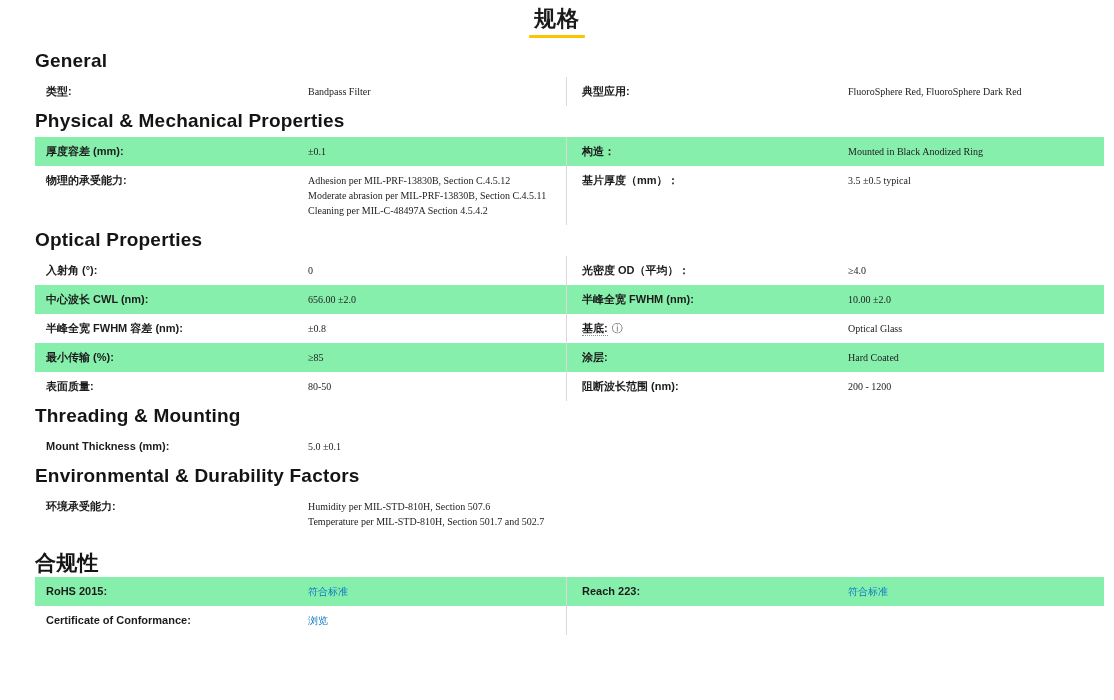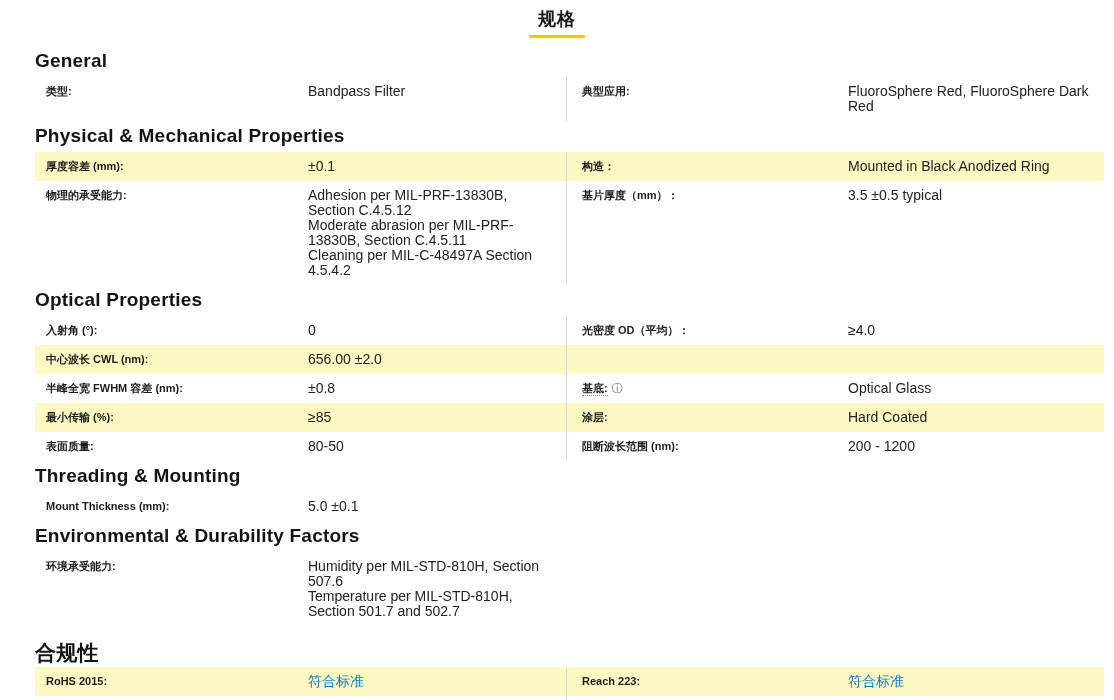--- a/index.html
+++ b/index.html
@@ -6,51 +6,51 @@
   html, body {
     margin: 0; padding: 0;
     width: 1114px; height: 700px;
     overflow: hidden;
     background: #ffffff;
     color: #1f1f1f;
     font-family: "Liberation Sans", "DejaVu Sans", sans-serif;
   }
   .page-header { padding-top: 8px; text-align: center; }
   .page-title {
-    margin: 0; font-size: 18px; font-weight: 600;
+    margin: 0; font-size: 22px; font-weight: 600;
     color: #1a1a1a; letter-spacing: 1px; line-height: 22px;
   }
   .title-underline {
     width: 56px; height: 3px;
     margin: 5px auto 14px auto;
     border-radius: 1px;
   }
   .content { margin-left: 35px; width: 1069px; }
   .section-title {
     margin: 6px 0 8px 0;
     font-size: 19px; font-weight: 800; color: #141414;
     letter-spacing: 0.2px; line-height: 17px;
   }
   .section-title.zh { font-size: 21px; font-weight: 600; margin-top: 18px; margin-bottom: 6px; }
   .spec-table { display: flex; flex-direction: column; }
   .spec-row { display: flex; align-items: stretch; min-height: 29px; background: #ffffff; }
-  .spec-row.shaded { background: #fef9c3; }
+  .spec-row.shaded { background: #86efac; }
   .cell { display: flex; padding: 7px 0; }
   .cell.left  { width: 523px; flex: none; }
   .cell.right { flex: 1; }
   .vdiv { width: 1px; flex: none; background: #d9d9d9; margin: 0 4px 0 8px; }
   .spec-label {
     flex: none; font-weight: 700; font-size: 11px; line-height: 15px;
     padding-left: 11px; padding-right: 4px; color: #1c1c1c;
   }
   .cell.left  .spec-label { width: 273px; }
   .cell.right .spec-label { width: 277px; }
   .spec-value {
-    flex: 1; font-size: 14px; line-height: 15px;
-    white-space: pre-line; padding-right: 8px; color: #222222;
+    flex: 1; font-size: 10px; line-height: 15px;
+    white-space: pre-line; padding-right: 8px; color: #222222; font-family: Liberation Serif, serif;
   }
   .spec-value .link-text { cursor: pointer; text-decoration: none; }
   .label-dotted { border-bottom: 1px dotted #8a8a8a; padding-bottom: 1px; }
   .info-icon {
     display: inline-block; margin-left: 4px;
     font-size: 11px; line-height: 11px; color: #555; cursor: pointer;
     font-weight: 400;
   }
 </style>
 </head>
@@ -120,20 +120,24 @@
             <div class="spec-label"><span class="">光密度 OD（平均）：</span></div>
             <div class="spec-value">≥4.0</div>
           </div>
         </div>
         <div class="spec-row shaded">
           <div class="cell left">
             <div class="spec-label"><span class="">中心波长 CWL (nm):</span></div>
             <div class="spec-value">656.00 ±2.0</div>
           </div>
           <div class="vdiv"></div>
+          <div class="cell right">
+            <div class="spec-label"><span class="">半峰全宽 FWHM (nm):</span></div>
+            <div class="spec-value">10.00 ±2.0</div>
+          </div>
         </div>
         <div class="spec-row">
           <div class="cell left">
             <div class="spec-label"><span class="">半峰全宽 FWHM 容差 (nm):</span></div>
             <div class="spec-value">±0.8</div>
           </div>
           <div class="vdiv"></div>
           <div class="cell right">
             <div class="spec-label"><span class="label-dotted">基底:</span><span class="info-icon">ⓘ</span></div>
             <div class="spec-value">Optical Glass</div>

